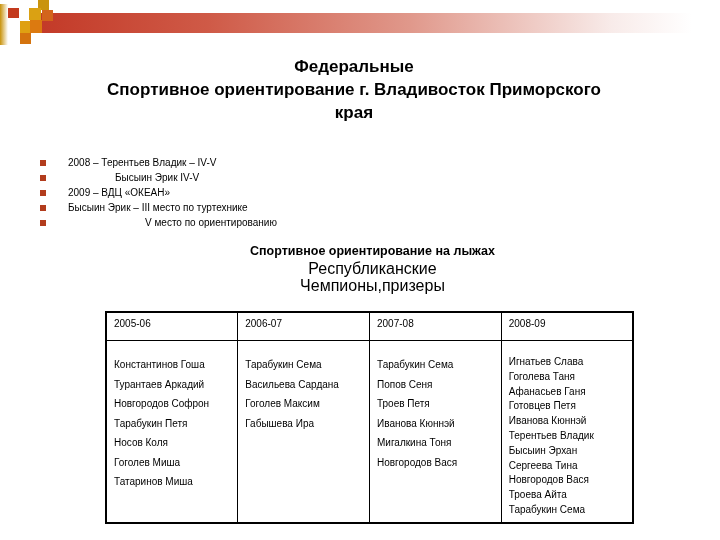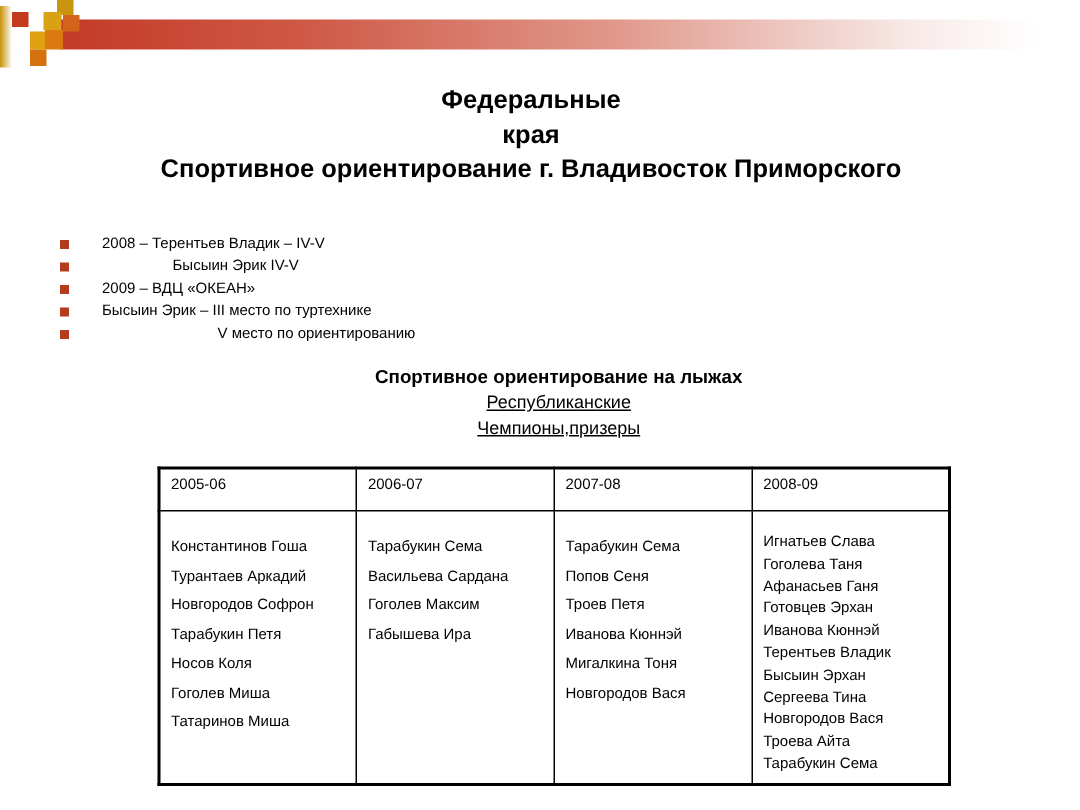--- a/index.html
+++ b/index.html
@@ -28,21 +28,21 @@
   
   .bullets{position:absolute;left:40px;top:157px;font-size:10px;}
   .bullet-item{display:flex;align-items:flex-start;height:15px;}
   .bullet-sq{flex:0 0 auto;width:6px;height:6px;margin-top:3px;background:var(--bullet);}
   .bullet-text{margin-left:22px;white-space:nowrap;}
   .indent-1{padding-left:47px;text-align:right;}
   .indent-2{padding-left:77px;}
   
   .subtitle{position:absolute;left:105px;top:243px;width:535px;text-align:center;}
   .subtitle .st-line1{font-size:12.5px;font-weight:bold;line-height:17px;}
-  .subtitle .st-line2,.subtitle .st-line3{font-size:12px;text-decoration:underline;line-height:17px;}
+  .subtitle .st-line2,.subtitle .st-line3{font-size:16px;line-height:17px;}
   
   .results-table{position:absolute;left:105px;top:311px;width:529px;
     border-collapse:collapse;table-layout:fixed;font-size:10px;}
   .results-table th,.results-table td{border:1px solid #000;}
   .results-table{border:2px solid #000;}
   .results-table th{height:22px;font-weight:normal;text-align:left;
     vertical-align:top;padding:5px 4px 0 7px;}
   .results-table td{height:163px;vertical-align:top;padding:14px 4px 4px 7px;}
   .name-line{line-height:19.5px;white-space:nowrap;}
   td.compact .name-line{line-height:14.8px;}
@@ -55,22 +55,22 @@
 <div class="sq sq-red"></div>
 <div class="sq sq-gold-dark"></div>
 <div class="sq sq-gold"></div>
 <div class="sq sq-orange-red"></div>
 <div class="sq sq-orange"></div>
 <div class="sq sq-gold2"></div>
 <div class="sq sq-orange-dark"></div>
 
 <div class="title">
   <div>Федеральные</div>
+  <div>Спортивное ориентирование г. Владивосток Приморского</div>
   <div>края</div>
-  <div>Спортивное ориентирование г. Владивосток Приморского</div>
 </div>
 
 <div class="bullets">
   <div class="bullet-item">
     <span class="bullet-sq"></span>
     <span class="bullet-text indent-0">2008 – Терентьев Владик – IV-V</span>
   </div>
   <div class="bullet-item">
     <span class="bullet-sq"></span>
     <span class="bullet-text indent-1">Бысыин Эрик IV-V</span>
@@ -126,21 +126,21 @@
           <div class="name-line">Попов Сеня</div>
           <div class="name-line">Троев Петя</div>
           <div class="name-line">Иванова Кюннэй</div>
           <div class="name-line">Мигалкина Тоня</div>
           <div class="name-line">Новгородов Вася</div>
         </td>
       <td class="compact">
           <div class="name-line">Игнатьев Слава</div>
           <div class="name-line">Гоголева Таня</div>
           <div class="name-line">Афанасьев Ганя</div>
-          <div class="name-line">Готовцев Эрхан</div>
+          <div class="name-line">Готовцев Петя</div>
           <div class="name-line">Иванова Кюннэй</div>
           <div class="name-line">Терентьев Владик</div>
           <div class="name-line">Бысыин Эрхан</div>
           <div class="name-line">Сергеева Тина</div>
           <div class="name-line">Новгородов Вася</div>
           <div class="name-line">Троева Айта</div>
           <div class="name-line">Тарабукин Сема</div>
         </td>
     </tr>
   </tbody>

